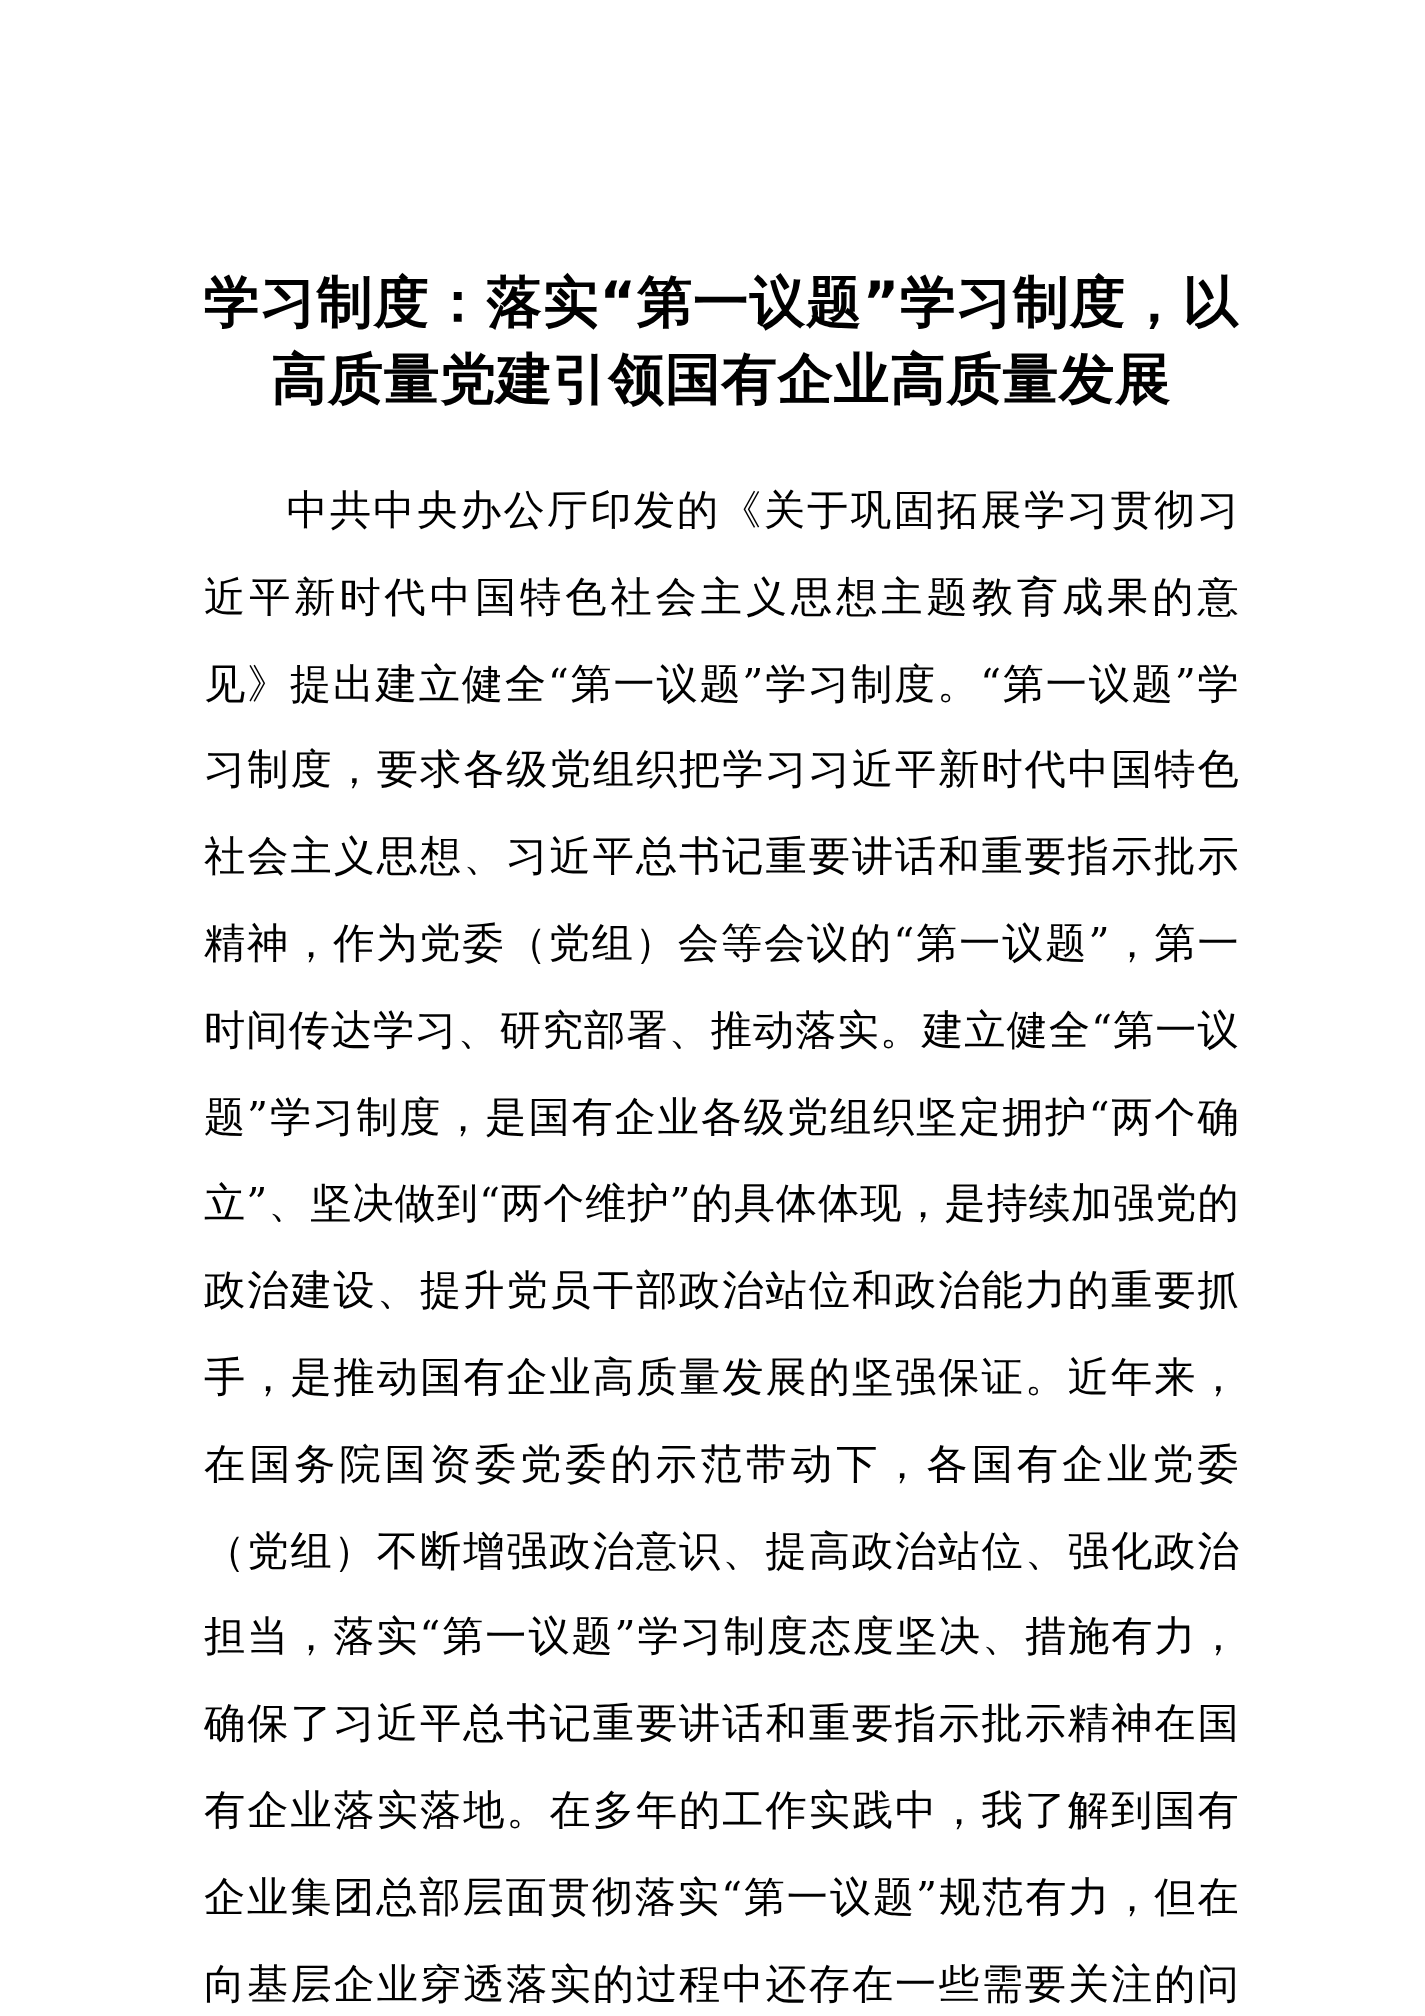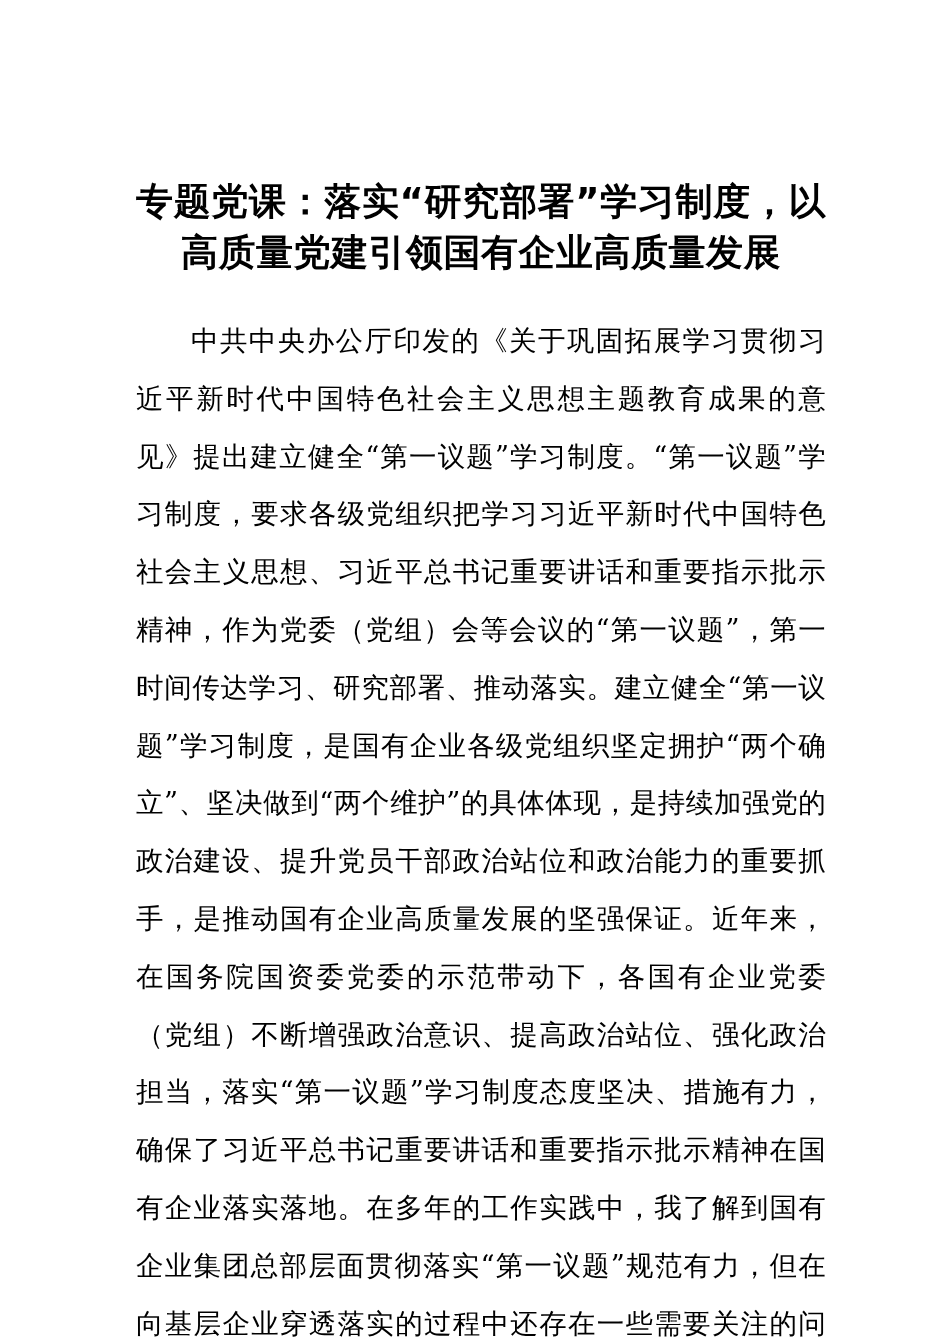--- a/index.html
+++ b/index.html
@@ -56,21 +56,21 @@
   p.para.full {
     text-align-last: justify;
   }
 </style>
 </head>
 <body>
 
 <div class="page">
   <div class="content">
 
-    <h1 class="doc-title">专题党课：落实“研究部署”学习制度，以高质量党建引领国有企业高质量发展</h1>
+    <h1 class="doc-title">学习制度：落实“第一议题”学习制度，以高质量党建引领国有企业高质量发展</h1>
 
     <div class="body-block">
 
       <p class="para full">中共中央办公厅印发的《关于巩固拓展学习贯彻习近平新时代中国特色社会主义思想主题教育成果的意见》提出建立健全“第一议题”学习制度。“第一议题”学习制度，要求各级党组织把学习习近平新时代中国特色社会主义思想、习近平总书记重要讲话和重要指示批示精神，作为党委（党组）会等会议的“第一议题”，第一时间传达学习、研究部署、推动落实。建立健全“第一议题”学习制度，是国有企业各级党组织坚定拥护“两个确立”、坚决做到“两个维护”的具体体现，是持续加强党的政治建设、提升党员干部政治站位和政治能力的重要抓手，是推动国有企业高质量发展的坚强保证。近年来，在国务院国资委党委的示范带动下，各国有企业党委（党组）不断增强政治意识、提高政治站位、强化政治担当，落实“第一议题”学习制度态度坚决、措施有力，确保了习近平总书记重要讲话和重要指示批示精神在国有企业落实落地。在多年的工作实践中，我了解到国有企业集团总部层面贯彻落实“第一议题”规范有力，但在向基层企业穿透落实的过程中还存在一些需要关注的问题。</p>
 
     </div>
   </div>
 </div>
 
 </body></html>

